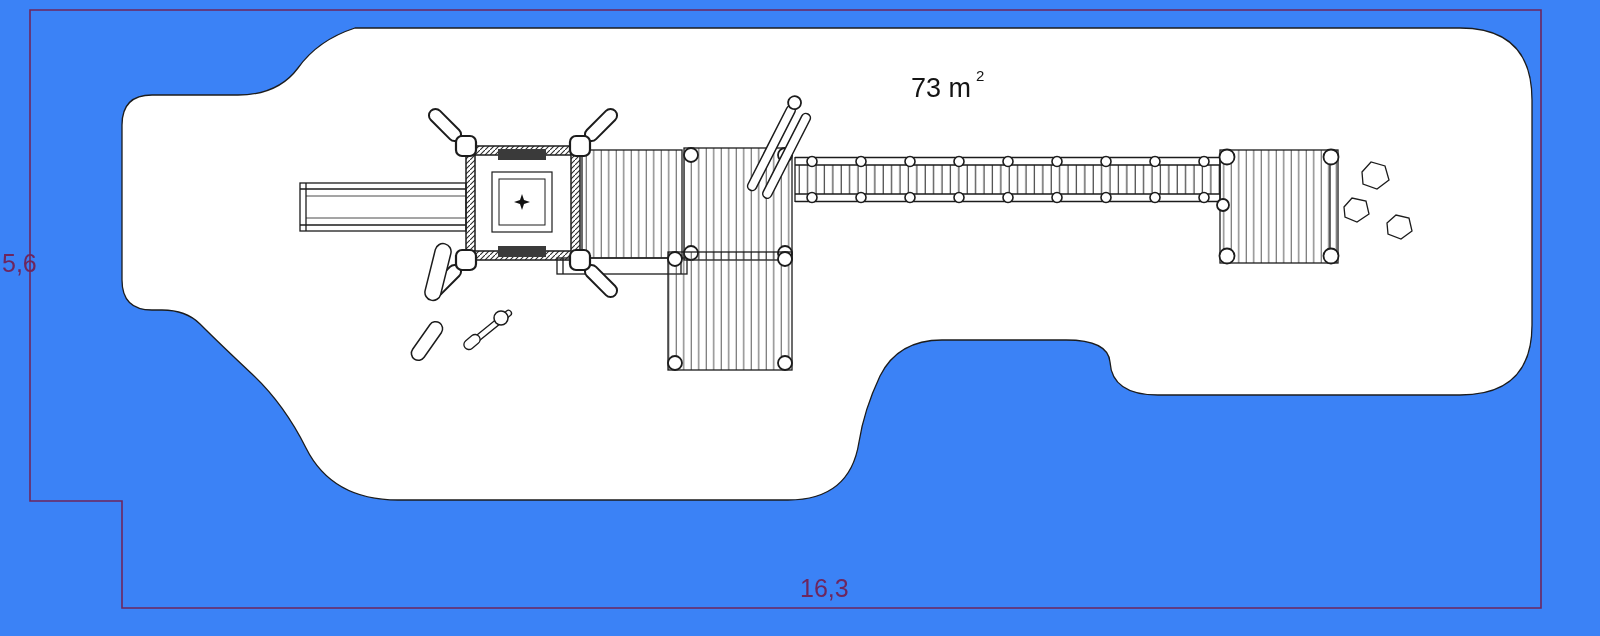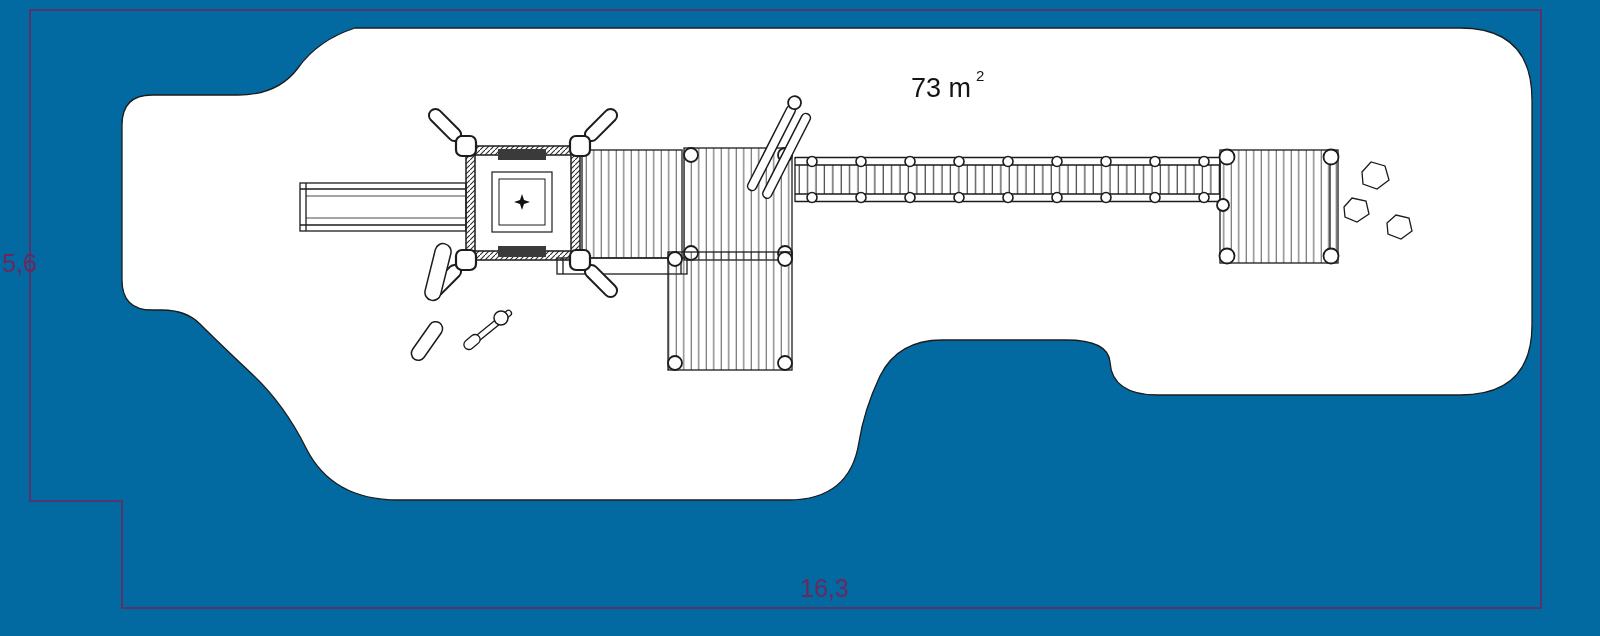--- a/index.html
+++ b/index.html
@@ -1,16 +1,16 @@
 <!DOCTYPE html>
 <html><head>
 <meta charset="utf-8">
 <style>
   html,body{margin:0;padding:0;background:#ffffff;}
-  .canvas{position:relative;width:1600px;height:636px;background:#0369a1;overflow:hidden;}
+  .canvas{position:relative;width:1600px;height:636px;background:#3b82f6;overflow:hidden;}
   svg{display:block;}
   svg text{font-family:"Liberation Sans","DejaVu Sans",sans-serif;}
   .dim-label{font-size:25px;}
   .area-label{font-size:27px;fill:#141414;}
   .area-exp{font-size:15px;fill:#141414;}
 </style>
 </head>
 <body>
 
 <div class="canvas">

